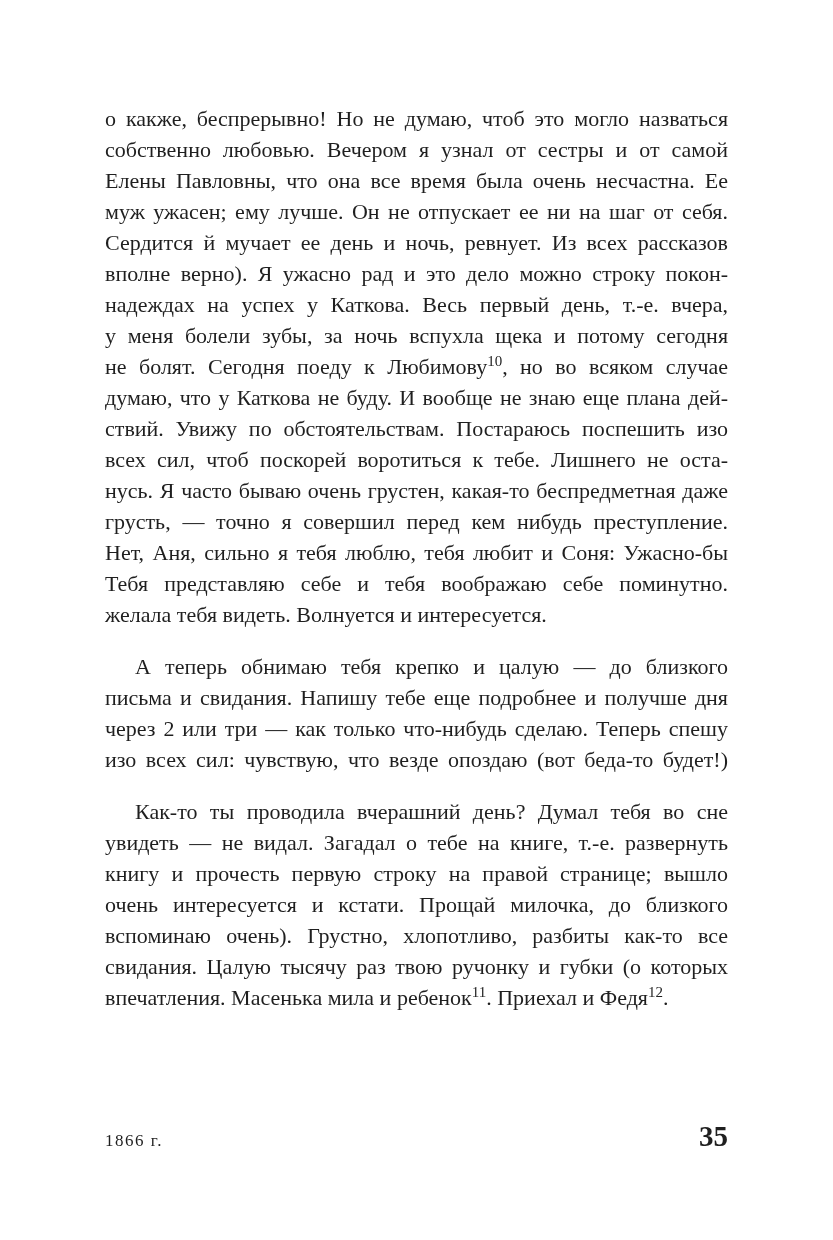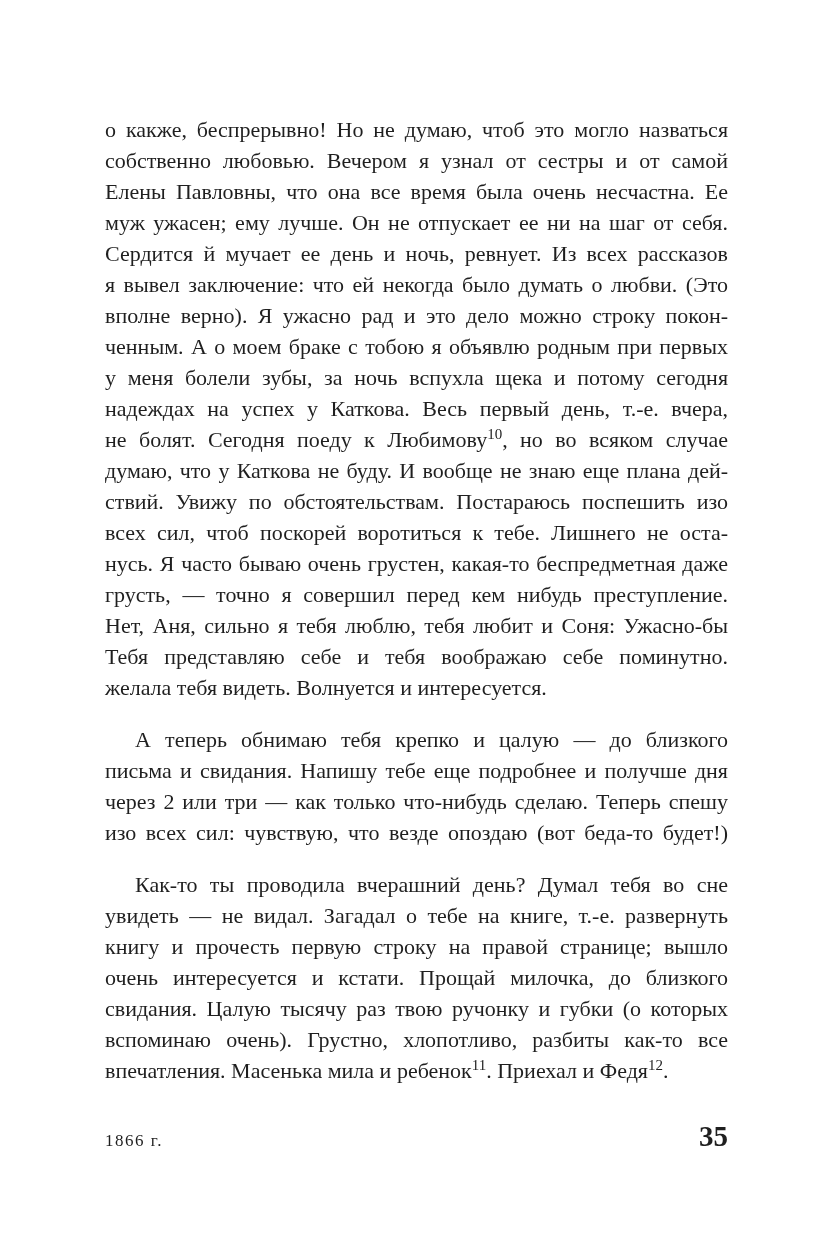--- a/index.html
+++ b/index.html
@@ -12,21 +12,21 @@
     width: 833px;
     height: 1240px;
     background: #ffffff;
     font-family: "Liberation Serif", "DejaVu Serif", serif;
     color: #1f1f1f;
     overflow: hidden;
   }
   .text-block {
     position: absolute;
     left: 105px;
-    top: 114px;
+    top: 103px;
     width: 623px;
   }
   .paragraph {
     margin: 0;
     padding: 0;
   }
   .line {
     font-size: 22px;
     line-height: 31px;
     text-align: justify;
@@ -72,25 +72,23 @@
 <body>
 
 <div class="page">
   <div class="text-block">
       <div class="paragraph">
         <div class="line">о какже, беспрерывно! Но не думаю, чтоб это могло назваться</div>
         <div class="line">собственно любовью. Вечером я узнал от сестры и от самой</div>
         <div class="line">Елены Павловны, что она все время была очень несчастна. Ее</div>
         <div class="line">муж ужасен; ему лучше. Он не отпускает ее ни на шаг от себя.</div>
         <div class="line">Сердится й мучает ее день и ночь, ревнует. Из всех рассказов</div>
-        <div class="line">я вывел заключение: что ей некогда было думать о любви. (Это</div>
         <div class="line">вполне верно). Я ужасно рад и это дело можно строку покон-</div>
-        <div class="line">ченным. А о моем браке с тобою я объявлю родным при первых</div>
+        <div class="line">надеждах на успех у Каткова. Весь первый день, т.-е. вчера,</div>
         <div class="line">у меня болели зубы, за ночь вспухла щека и потому сегодня</div>
-        <div class="line">надеждах на успех у Каткова. Весь первый день, т.-е. вчера,</div>
         <div class="line">не болят. Сегодня поеду к Любимову<sup>10</sup>, но во всяком случае</div>
         <div class="line">думаю, что у Каткова не буду. И вообще не знаю еще плана дей-</div>
         <div class="line">ствий. Увижу по обстоятельствам. Постараюсь поспешить изо</div>
         <div class="line">всех сил, чтоб поскорей воротиться к тебе. Лишнего не оста-</div>
         <div class="line">нусь. Я часто бываю очень грустен, какая-то беспредметная даже</div>
         <div class="line">грусть, — точно я совершил перед кем нибудь преступление.</div>
         <div class="line">Нет, Аня, сильно я тебя люблю, тебя любит и Соня: Ужасно-бы</div>
         <div class="line">Тебя представляю себе и тебя воображаю себе поминутно.</div>
         <div class="line last">желала тебя видеть. Волнуется и интересуется.</div>
       </div>
@@ -98,22 +96,22 @@
         <div class="line indent">А теперь обнимаю тебя крепко и цалую — до близкого</div>
         <div class="line">письма и свидания. Напишу тебе еще подробнее и получше дня</div>
         <div class="line">через 2 или три — как только что-нибудь сделаю. Теперь спешу</div>
         <div class="line">изо всех сил: чувствую, что везде опоздаю (вот беда-то будет!)</div>
       </div>
       <div class="paragraph">
         <div class="line indent">Как-то ты проводила вчерашний день? Думал тебя во сне</div>
         <div class="line">увидеть — не видал. Загадал о тебе на книге, т.-е. развернуть</div>
         <div class="line">книгу и прочесть первую строку на правой странице; вышло</div>
         <div class="line">очень интересуется и кстати. Прощай милочка, до близкого</div>
+        <div class="line">вспоминаю очень). Грустно, хлопотливо, разбиты как-то все</div>
         <div class="line">свидания. Цалую тысячу раз твою ручонку и губки (о которых</div>
-        <div class="line">вспоминаю очень). Грустно, хлопотливо, разбиты как-то все</div>
         <div class="line last">впечатления. Масенька мила и ребенок<sup>11</sup>. Приехал и Федя<sup>12</sup>.</div>
       </div>
     </div>
   <div class="footer">
     <span class="year-label">1866 г.</span>
     <span class="page-number">35</span>
   </div>
 </div>
 
 </body></html>

